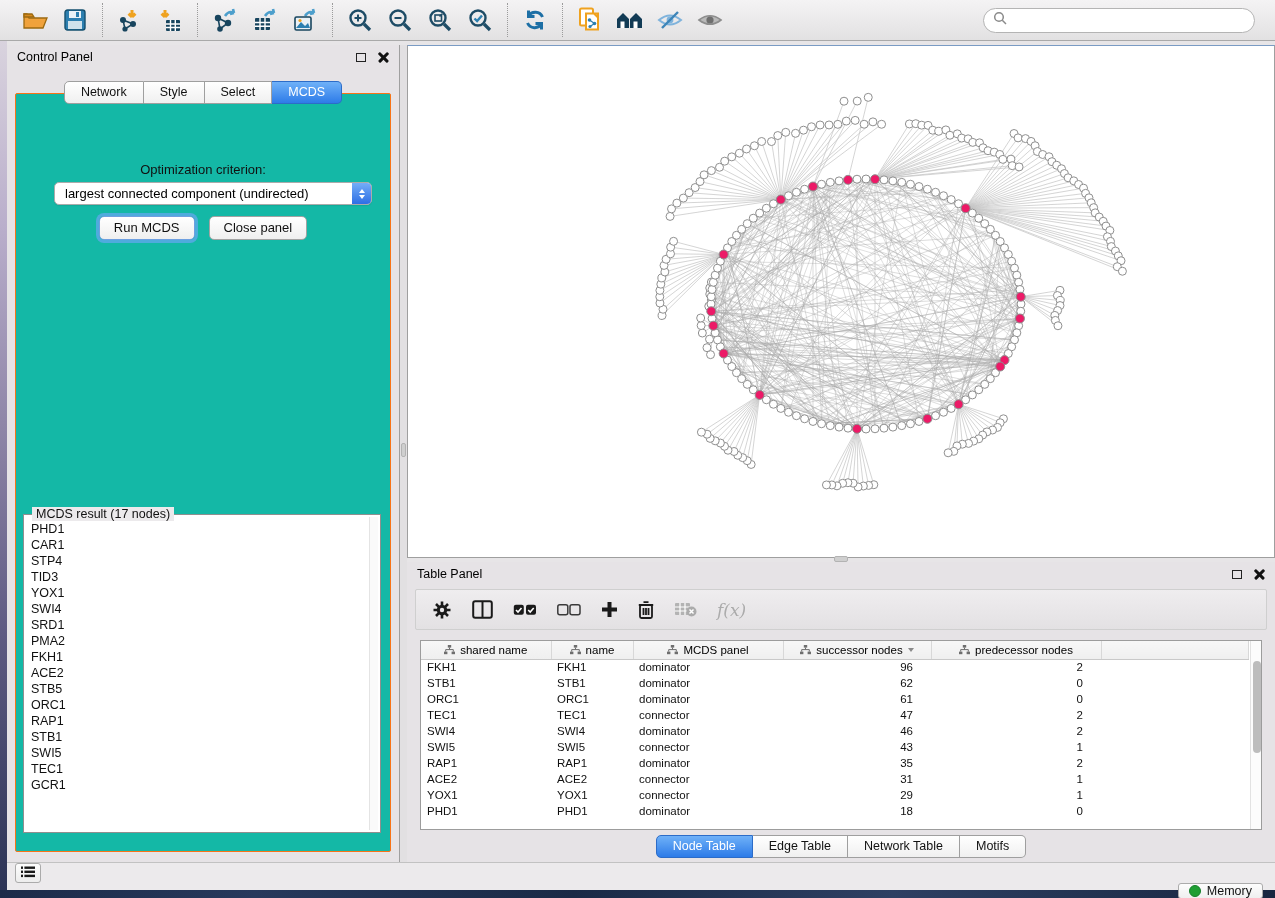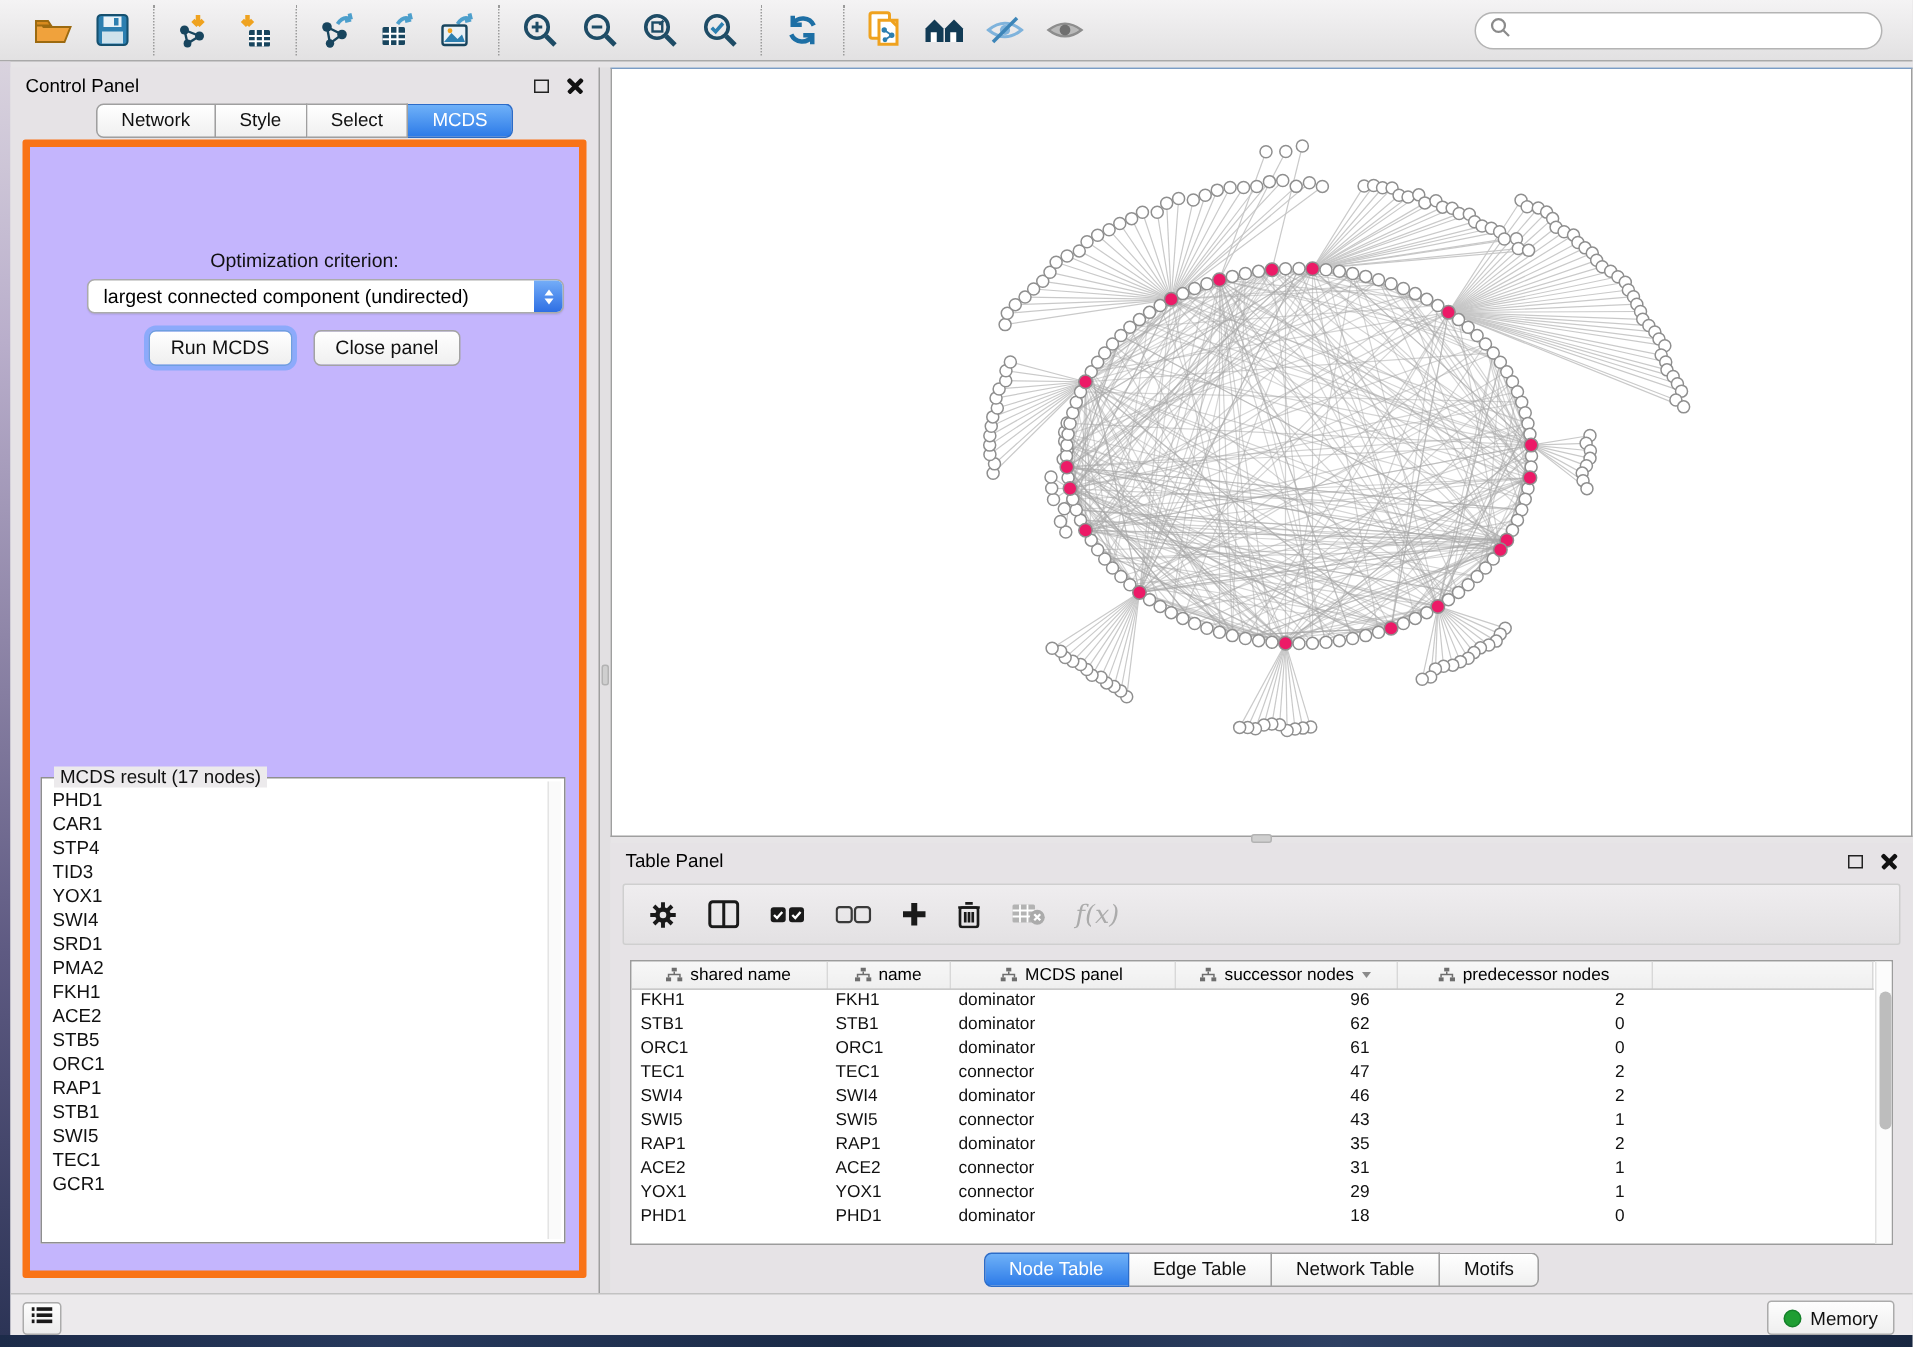--- a/index.html
+++ b/index.html
@@ -32,22 +32,22 @@
   .panel-head { height:24px; display:flex; align-items:center; padding:0 10px; }
   .panel-title { font-size:12.5px; color:#000000; }
   .panel-head .spacer { flex:1; }
   .float-box { width:10px; height:9px; border:1.5px solid #222; margin-right:12px; }
   .close-x { width:11px; height:11px; position:relative; }
   .close-x:before, .close-x:after { content:""; position:absolute; left:-1px; top:4px;
     width:13px; height:2.6px; background:#111; border-radius:1px; }
   .close-x:before { transform:rotate(45deg); } .close-x:after { transform:rotate(-45deg); }
 
   .cp-inner { position:absolute; left:8px; right:8px; top:48px; bottom:10px;
-    background:#c4b5fd; border:5px solid #f97316; border-radius:2px; }
-  .tab-row { position:absolute; top:24px; left:0; width:100%; display:flex; justify-content:center; z-index:3;align-items:center; }
+    background:#14b8a6; border:1px solid #f97316; border-radius:2px; }
+  .tab-row { position:absolute; top:36px; left:0; width:100%; display:flex; justify-content:center; z-index:3;align-items:center; }
   .seg { display:flex; }
   .seg .tab { font-size:12.5px; padding:3px 16px 4px; background:linear-gradient(#FFFFFF,#F0F0F0);
     border:1px solid #9F9F9F; border-left-width:0; color:#111; }
   .seg .tab:first-child { border-left-width:1px; border-radius:5px 0 0 5px; }
   .seg .tab:last-child { border-radius:0 5px 5px 0; }
   .seg .tab.active { background:linear-gradient(#6FB1F8,#2D7BE8); color:#fff; border-color:#2C6CC8; }
 
   .opt-label { position:absolute; top:68px; width:100%; text-align:center; font-size:13px; color:#111; }
   .dropdown { position:absolute; top:88px; left:38px; width:318px; height:23px;
     background:#fff; border:1px solid #ABABAB; border-radius:5px;
@@ -114,21 +114,21 @@
     background:#FCFCFC; border-left:1px solid #E2E2E2; }
   .table-vscroll .thumb { position:absolute; top:20px; left:1.5px; width:8px; height:92px;
     background:#BDBDBD; border-radius:4px; }
   .sort-chev { width:0; height:0; border-left:3.5px solid transparent; border-right:3.5px solid transparent;
     border-top:4px solid #8a8a8a; display:inline-block; }
 
   .tp-tabs { position:absolute; left:0; right:0; bottom:4px; display:flex; justify-content:center; }
 
   
   .status-bar { position:absolute; left:7px; top:862px; width:1268px; height:28px;
-    background:#ECEAEC; border-top:1px solid #C2C2C2; display:flex; align-items:flex-end; padding:0 8px; }
+    background:#ECEAEC; border-top:1px solid #C2C2C2; display:flex; align-items:flex-start; padding:0 8px;flex-direction:column; }
   .status-list-btn { width:26px; height:22px; border:1px solid #ABABAB; border-radius:3px;
     background:linear-gradient(#FDFDFD,#EDEDED); display:flex; align-items:center; justify-content:center; }
   .memory-btn { margin-left:auto; margin-right:4px; height:23px; border:1px solid #ABABAB; border-radius:3px;
     background:linear-gradient(#FDFDFD,#EFEFEF); display:flex; align-items:center; gap:6px;
     padding:0 10px; font-size:12.5px; color:#111; }
   .mem-dot { width:12px; height:12px; border-radius:50%; background:#1F9E33; border:1px solid #15802A; }
 </style>
 </head>
 <body>
 

